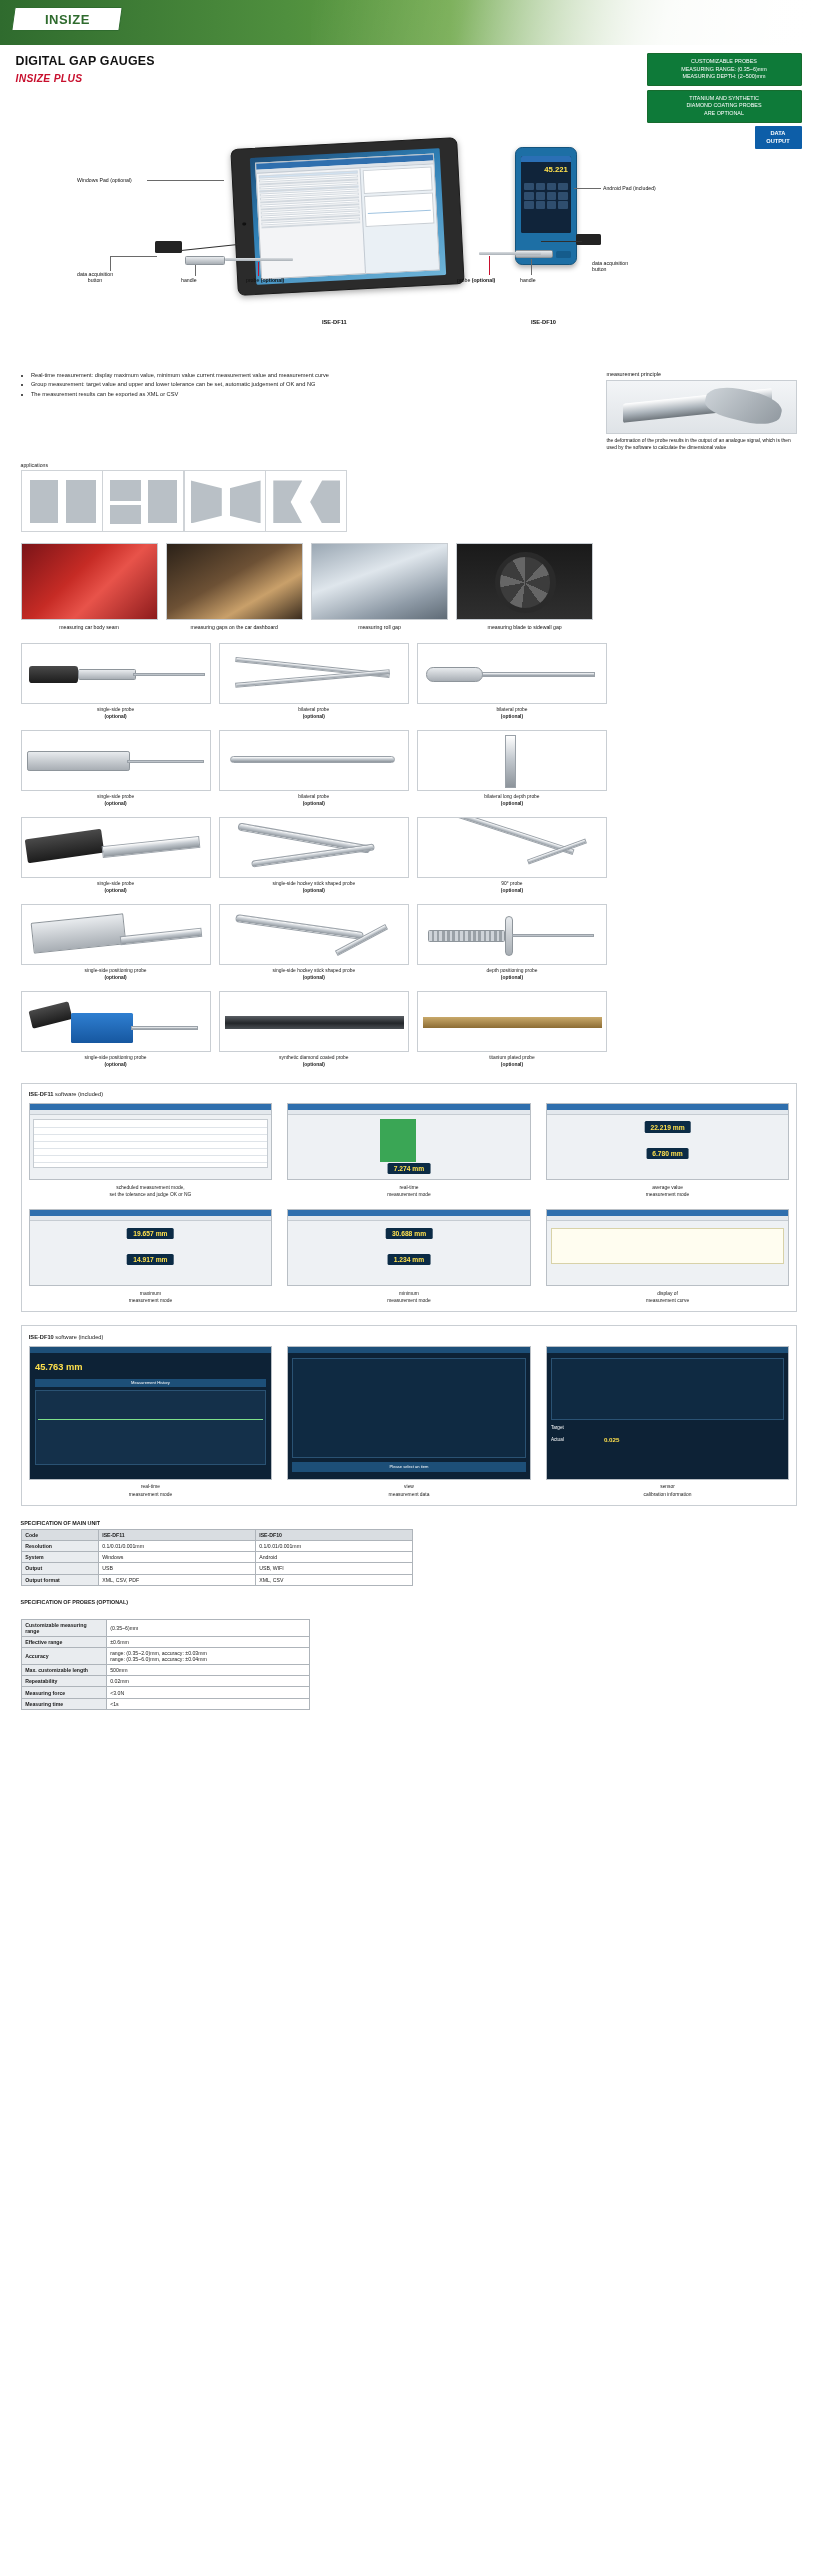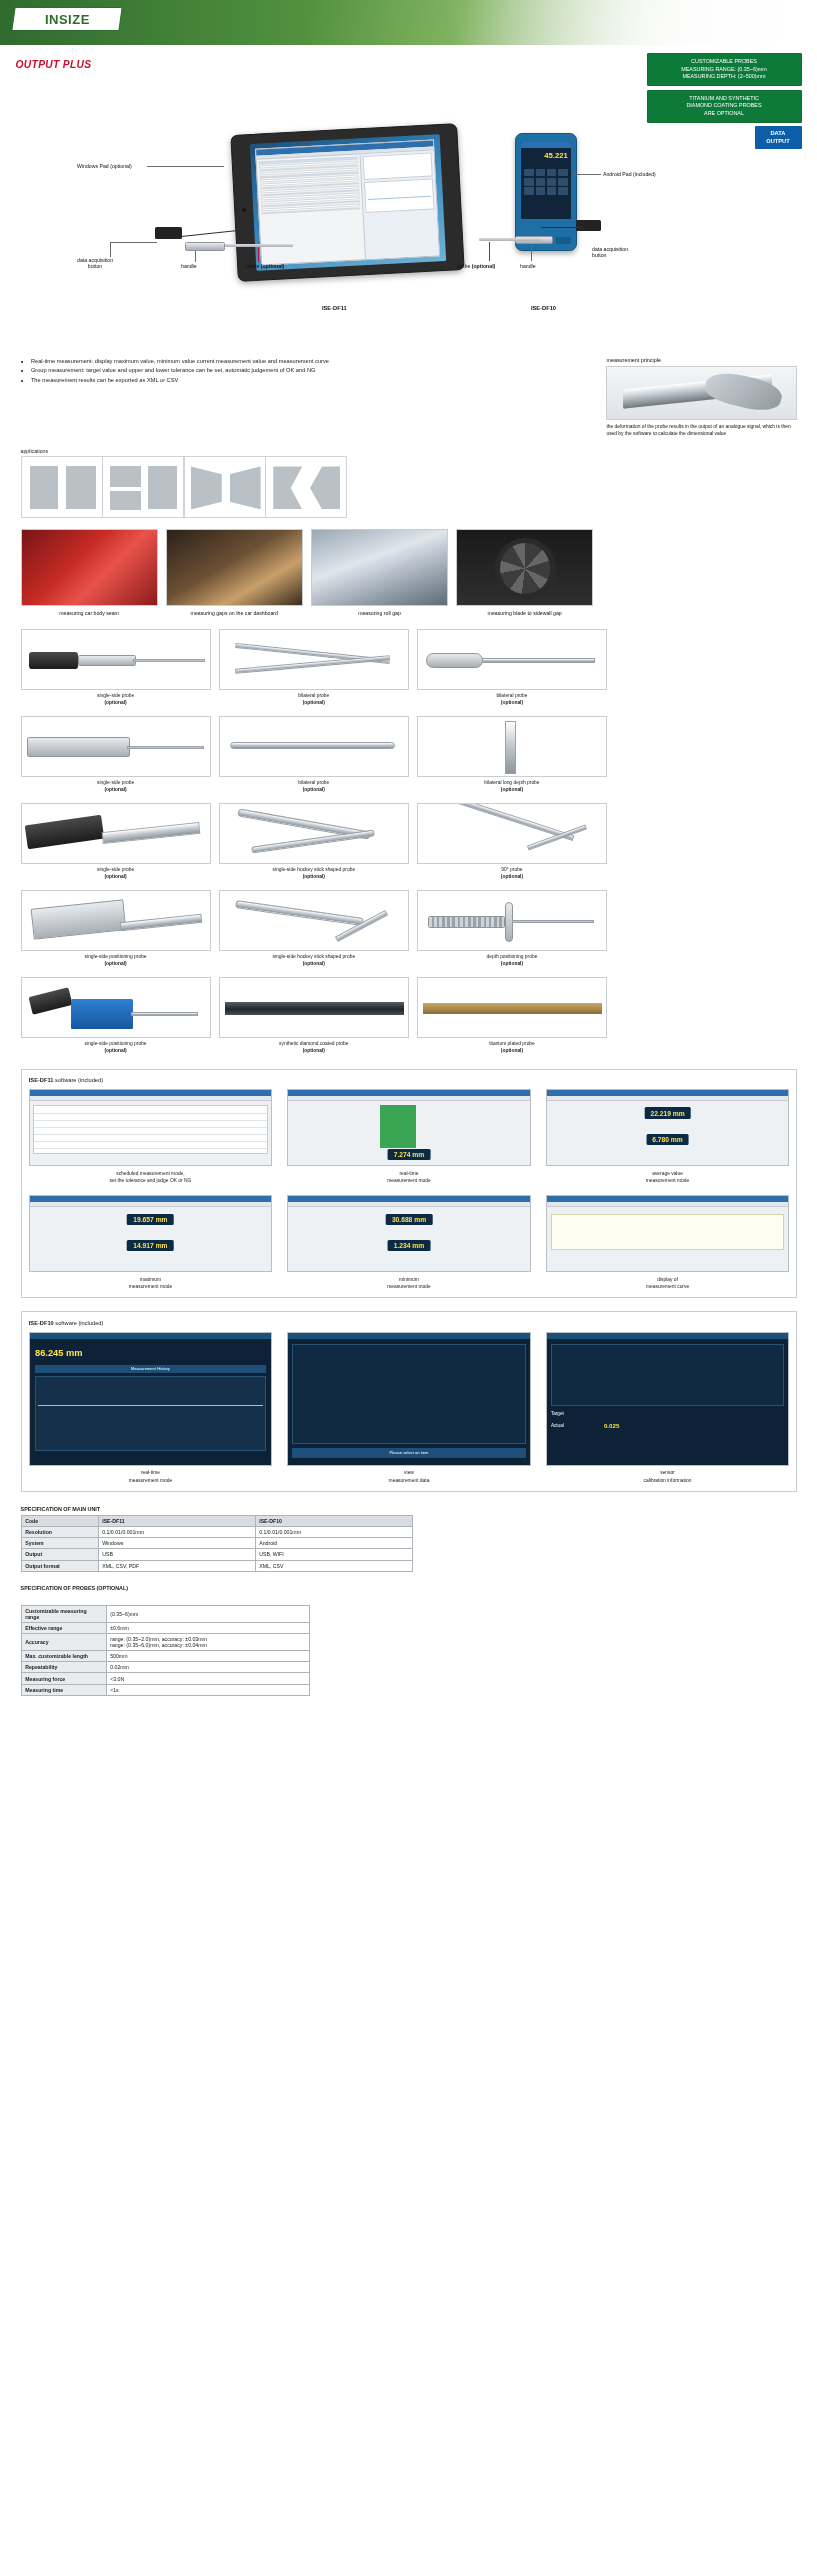--- a/index.html
+++ b/index.html
@@ -217,21 +217,22 @@
 <div class="page">
 
   <div class="top-band">
     <div class="top-green"></div>
     <div class="logo-box">
       <span class="logo-text">INSIZE</span>
     </div>
   </div>
 
   <div class="title-row">
-    <div class="plus-logo">OUTPUT PLUS</div>
+    <div class="main-title">DIGITAL GAP GAUGES</div>
+    <div class="plus-logo">INSIZE PLUS</div>
 
     <div class="green-note" id="note1">
       <div>CUSTOMIZABLE PROBES</div>
       <div>MEASURING RANGE: (0.35~6)mm</div>
       <div>MEASURING DEPTH: (2~500)mm</div>
     </div>
     <div class="green-note" id="note2">
       <div>TITANIUM AND SYNTHETIC</div>
       <div>DIAMOND COATING PROBES</div>
       <div>ARE OPTIONAL</div>
@@ -673,21 +674,21 @@
 
   <div class="sw-sec">
     <div class="sw-title">
       <span>ISE-DF10</span>
       <span class="light">software (included)</span>
     </div>
     <div class="sw-row">
       <div class="sw-item">
         <div class="sw-shot sw-shot-dark" style="height:134px;">
           <div class="df10-top"></div>
-          <div class="df10-yellow" style="position:absolute; left:5.2px; top:15.5px; font-size:9.3px;">86.245 mm</div>
+          <div class="df10-yellow" style="position:absolute; left:5.2px; top:15.5px; font-size:9.3px;">45.763 mm</div>
           <div style="position:absolute; left:5.2px; top:32px; right:5.2px; height:8.2px; background:#1d4f78; color:#fff; font-size:4.1px; line-height:8.2px; text-align:center;">Measurement History</div>
           <div style="position:absolute; left:5.2px; right:5.2px; top:43px; bottom:13.4px; background:#14304a; border:0.5px solid #2a5273;"></div>
           <div style="position:absolute; left:8.2px; right:8.2px; top:72px; height:1px; background:#7fe08a;"></div>
         </div>
         <div class="sw-cap">
           <span>real-time</span><br>
           <span>measurement mode</span>
         </div>
       </div>
 

